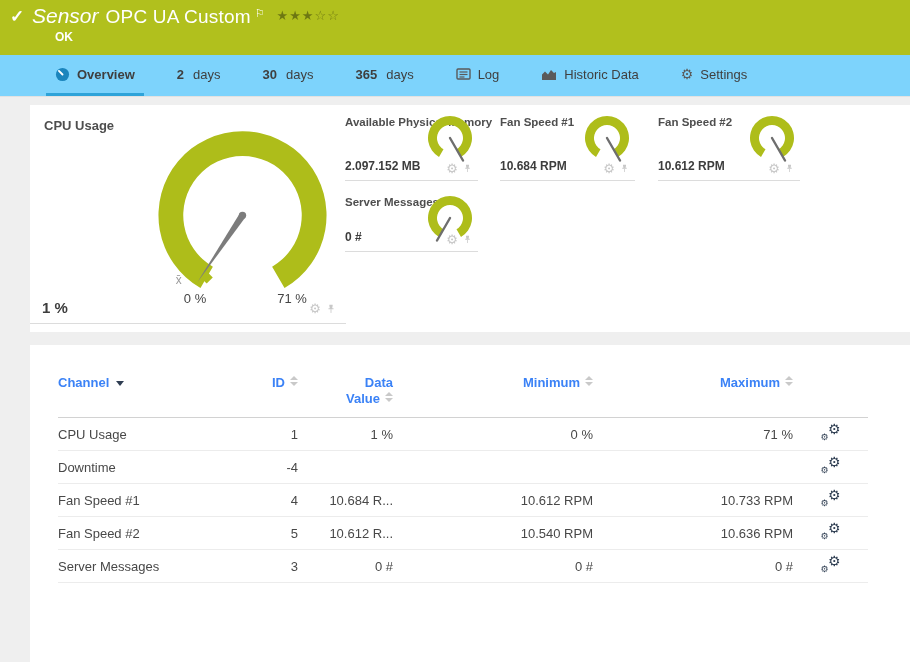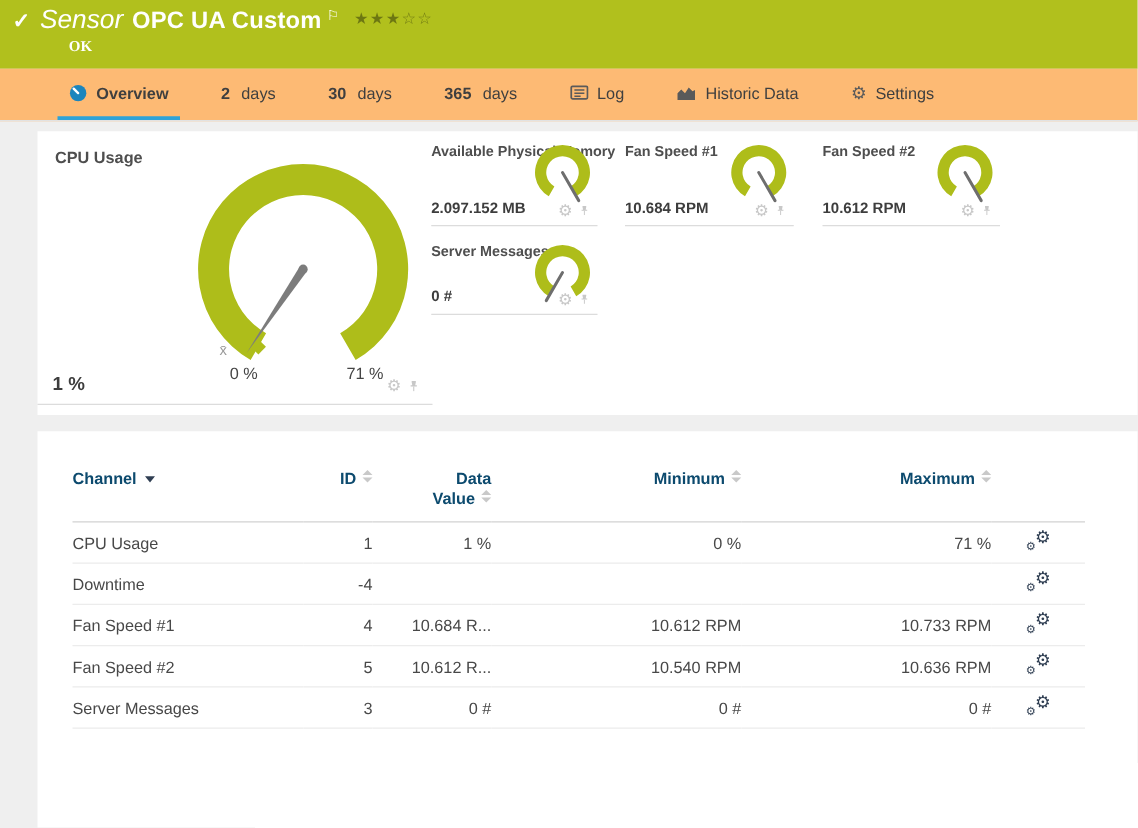--- a/index.html
+++ b/index.html
@@ -16,29 +16,29 @@
   .sensor-header {
     position: absolute; left: 0; top: 0; width: 910px; height: 55px;
     background: #b1c01d; color: #fff;
   }
   .sensor-header .check {
     position: absolute; left: 10px; top: 6px;
     font-size: 17px; font-weight: bold; color: #fff;
   }
   .title-line { position: absolute; left: 32px; top: 4px; white-space: nowrap; }
   .title-kind { font-style: italic; font-size: 21px; margin-right: 7px; }
-  .title-name { font-size: 19px; font-weight: bold; letter-spacing: .2px; }
+  .title-name { font-size: 19px; font-weight: normal; letter-spacing: .2px; }
   .flag { font-size: 11px; vertical-align: super; margin-left: 4px; }
   .stars { font-size: 13px; color: rgba(0,0,0,0.38); margin-left: 12px; letter-spacing: 1px; vertical-align: 3px; }
-  .status-ok { position: absolute; left: 55px; top: 30px; font-size: 12px; font-weight: bold; font-family: Liberation Serif, serif; }
+  .status-ok { position: absolute; left: 55px; top: 30px; font-size: 12px; font-weight: bold; }
 
   
   .tabbar {
     position: absolute; left: 0; top: 55px; width: 910px; height: 42px;
-    background: #fdba74; border-bottom: 1px solid #e2e2e2;
+    background: #7dd3fc; border-bottom: 1px solid #e2e2e2;
     display: flex; align-items: stretch; padding-left: 46px;
     font-size: 13px; color: #3f3f3f;
   }
   .tab {
     display: flex; align-items: center; gap: 7px;
     padding: 0 9px; margin-right: 24px; cursor: pointer;
     border-bottom: 3px solid transparent; white-space: nowrap;
   }
   .tab.active { border-bottom-color: #2ea3d9; font-weight: bold; }
   .tab .num { font-weight: bold; margin-right: 2px; }
@@ -75,21 +75,21 @@
   .tile .t-title { position: absolute; left: 0; top: 11px; font-size: 11.5px; font-weight: bold; color: #4e4e4e; white-space: nowrap; }
   .tile .t-value { position: absolute; left: 0; bottom: 7px; font-size: 12px; font-weight: bold; color: #3d3d3d; }
   .tile .t-gauge { position: absolute; right: 0; top: 9px; }
   .tile .tile-icons { right: 6px; bottom: 5px; }
 
   
   table { border-collapse: collapse; margin: 30px 0 0 28px; font-size: 13px; table-layout: fixed; }
   col.c-channel { width: 185px; } col.c-id { width: 55px; } col.c-last { width: 95px; }
   col.c-min { width: 200px; } col.c-max { width: 200px; } col.c-set { width: 75px; }
   thead th {
-    color: #0c4a6e; font-size: 13px; font-weight: bold;
+    color: #3b82f6; font-size: 13px; font-weight: bold;
     padding: 0 0 10px 0; vertical-align: top; line-height: 16px;
     border-bottom: 1px solid #d2d2d2; text-align: right; cursor: pointer;
   }
   thead th.h-channel { text-align: left; }
   tbody td { height: 33px; border-bottom: 1px solid #ececec; color: #484848; text-align: right; white-space: nowrap; }
   tbody td.cell-channel { text-align: left; }
   tbody td.cell-set { text-align: center; }
 
   .caret-down { display: inline-block; width: 0; height: 0;
     border-left: 4px solid transparent; border-right: 4px solid transparent;

